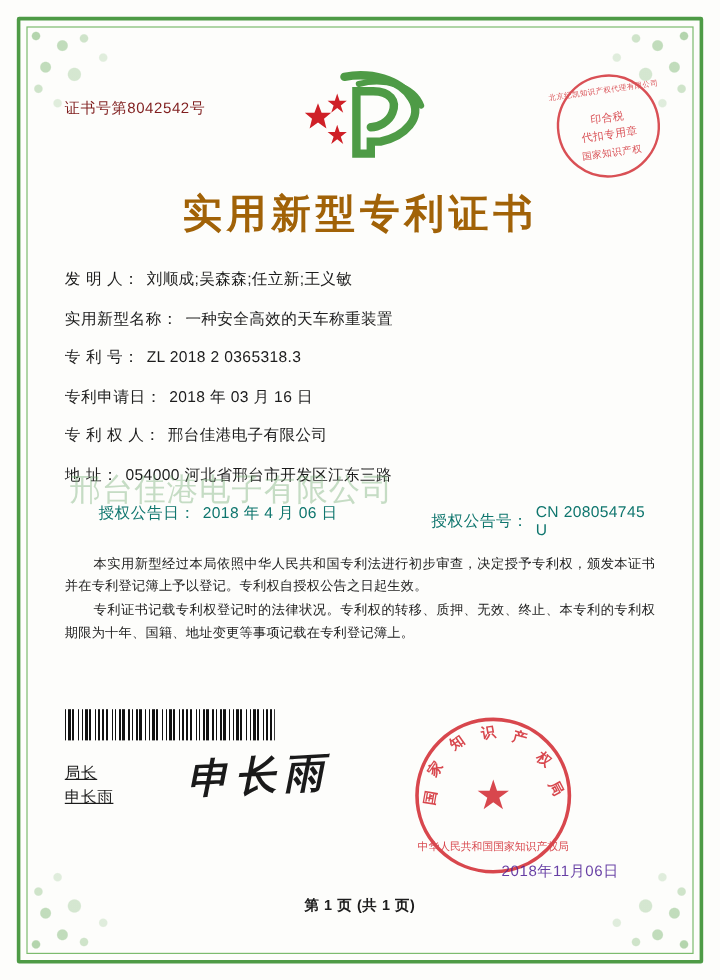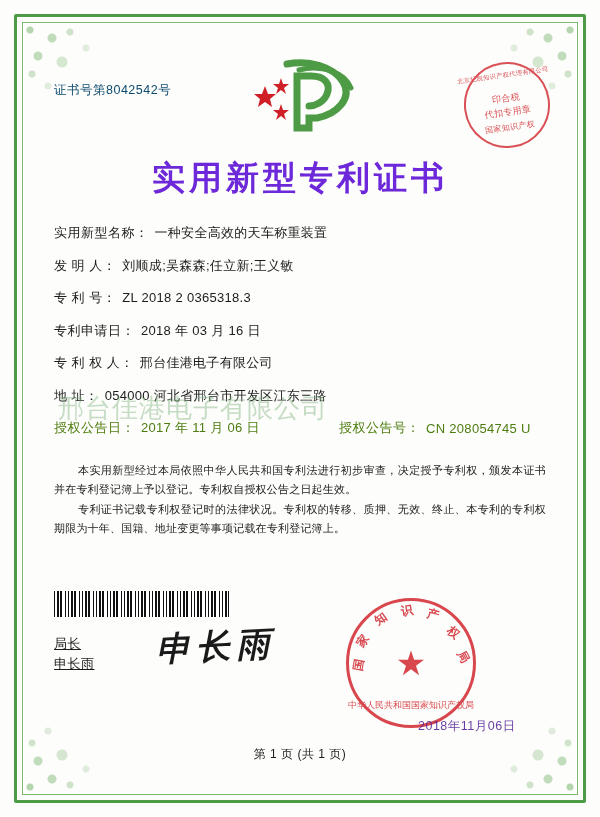--- a/index.html
+++ b/index.html
@@ -60,21 +60,21 @@
     top: 46px;
     right: 46px;
     bottom: 46px;
   }
 
   .cert-no {
     position: absolute;
     left: 8px;
     top: 36px;
     font-size: 12.5px;
-    color: #0c4a6e;
+    color: #7f1d1d;
     letter-spacing: .5px;
   }
 
   
   .seal-top {
     position: absolute;
     right: 4px;
     top: 16px;
     width: 82px;
     height: 82px;
@@ -114,21 +114,21 @@
   .doc-title {
     position: absolute;
     left: 0;
     right: 0;
     top: 110px;
     text-align: center;
     font-family: "DejaVu Serif", "Liberation Serif", serif;
     font-weight: bold;
     font-size: 33px;
     letter-spacing: 4px;
-    color: #6d28d9;
+    color: #a16207;
   }
 
   .fields {
     position: absolute;
     left: 8px;
     right: 8px;
     top: 178px;
   }
   .field-row {
     display: flex;
@@ -141,22 +141,23 @@
     white-space: nowrap;
     letter-spacing: .5px;
   }
   .field-value {
     margin-left: 6px;
     letter-spacing: .3px;
   }
   .row-split {
     display: flex;
     font-size: 13px;
-    color: #4d7c0f;
+    color: #0f766e;
     margin-bottom: 14px;
+    margin-left: 28px;
   }
   .row-split .left { width: 285px; display: flex; align-items: baseline;}
   .row-split .right { display: flex; align-items: center;}
 
   
   .watermark {
     position: absolute;
     left: 12px;
     top: 345px;
     font-size: 26px;
@@ -274,20 +275,21 @@
 
   .page-footer {
     position: absolute;
     left: 0;
     right: 0;
     bottom: 8px;
     text-align: center;
     font-size: 12px;
     color: #1c1c1c;
     letter-spacing: .5px;
+    font-weight: bold;
   }
 </style>
 </head>
 <body>
 
 <div class="page">
 
   <div class="frame-outer"></div>
   <div class="frame-inner"></div>
   <div class="corner tl"></div>
@@ -319,27 +321,27 @@
         <div class="ct l3">代扣专用章</div>
         <div class="ct l4">国家知识产权</div>
       </div>
     </div>
 
     <div class="doc-title">实用新型专利证书</div>
 
     <div class="fields">
 
       <div class="field-row">
+        <span class="field-label">发 明 人：</span>
+        <span class="field-value">刘顺成;吴森森;任立新;王义敏</span>
+      </div>
+
+      <div class="field-row">
         <span class="field-label">实用新型名称：</span>
         <span class="field-value">一种安全高效的天车称重装置</span>
-      </div>
-
-      <div class="field-row">
-        <span class="field-label">发 明 人：</span>
-        <span class="field-value">刘顺成;吴森森;任立新;王义敏</span>
       </div>
 
       <div class="field-row">
         <span class="field-label">专 利 号：</span>
         <span class="field-value">ZL 2018 2 0365318.3</span>
       </div>
 
       <div class="field-row">
         <span class="field-label">专利申请日：</span>
         <span class="field-value">2018 年 03 月 16 日</span>
@@ -351,21 +353,21 @@
       </div>
 
       <div class="field-row">
         <span class="field-label">地 址：</span>
         <span class="field-value">054000 河北省邢台市开发区江东三路</span>
       </div>
 
       <div class="row-split">
         <div class="left">
           <span class="field-label">授权公告日：</span>
-          <span class="field-value">2017 年 11 月 06 日</span>
+          <span class="field-value">2018 年 4 月 06 日</span>
         </div>
         <div class="right">
           <span class="field-label">授权公告号：</span>
           <span class="field-value">CN 208054745 U</span>
         </div>
       </div>
 
     </div>
 
     <div class="watermark">邢台佳港电子有限公司</div>

